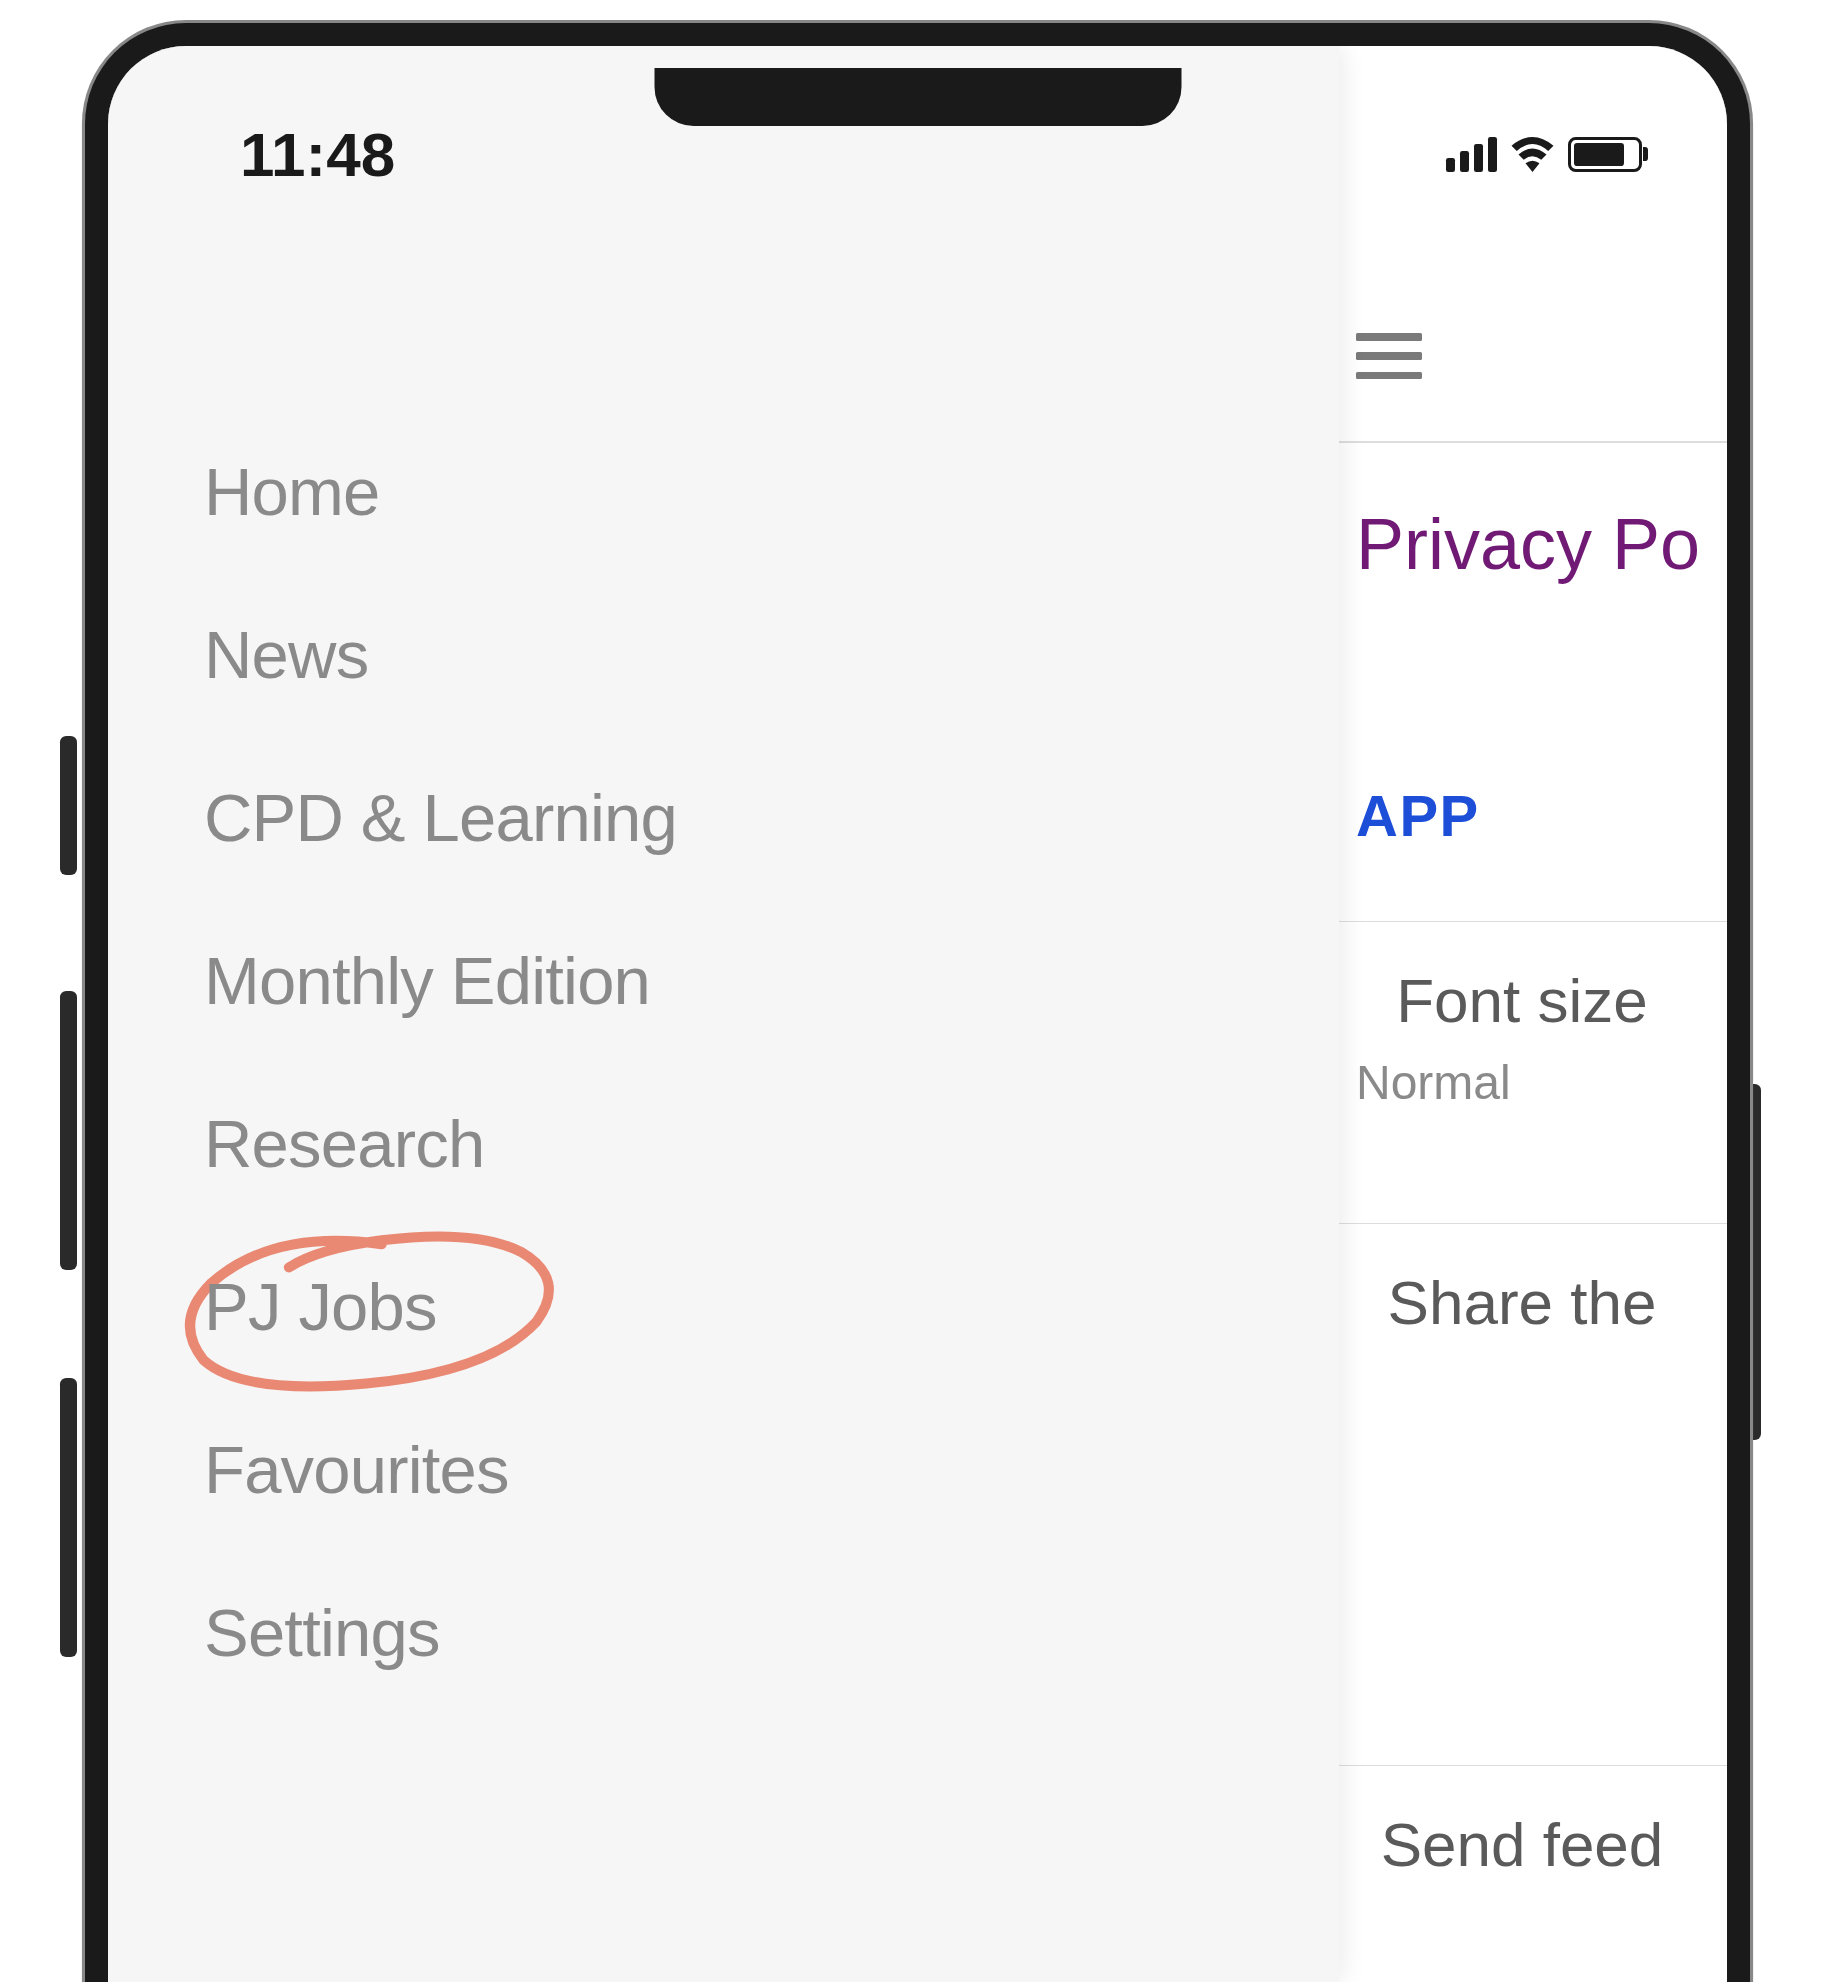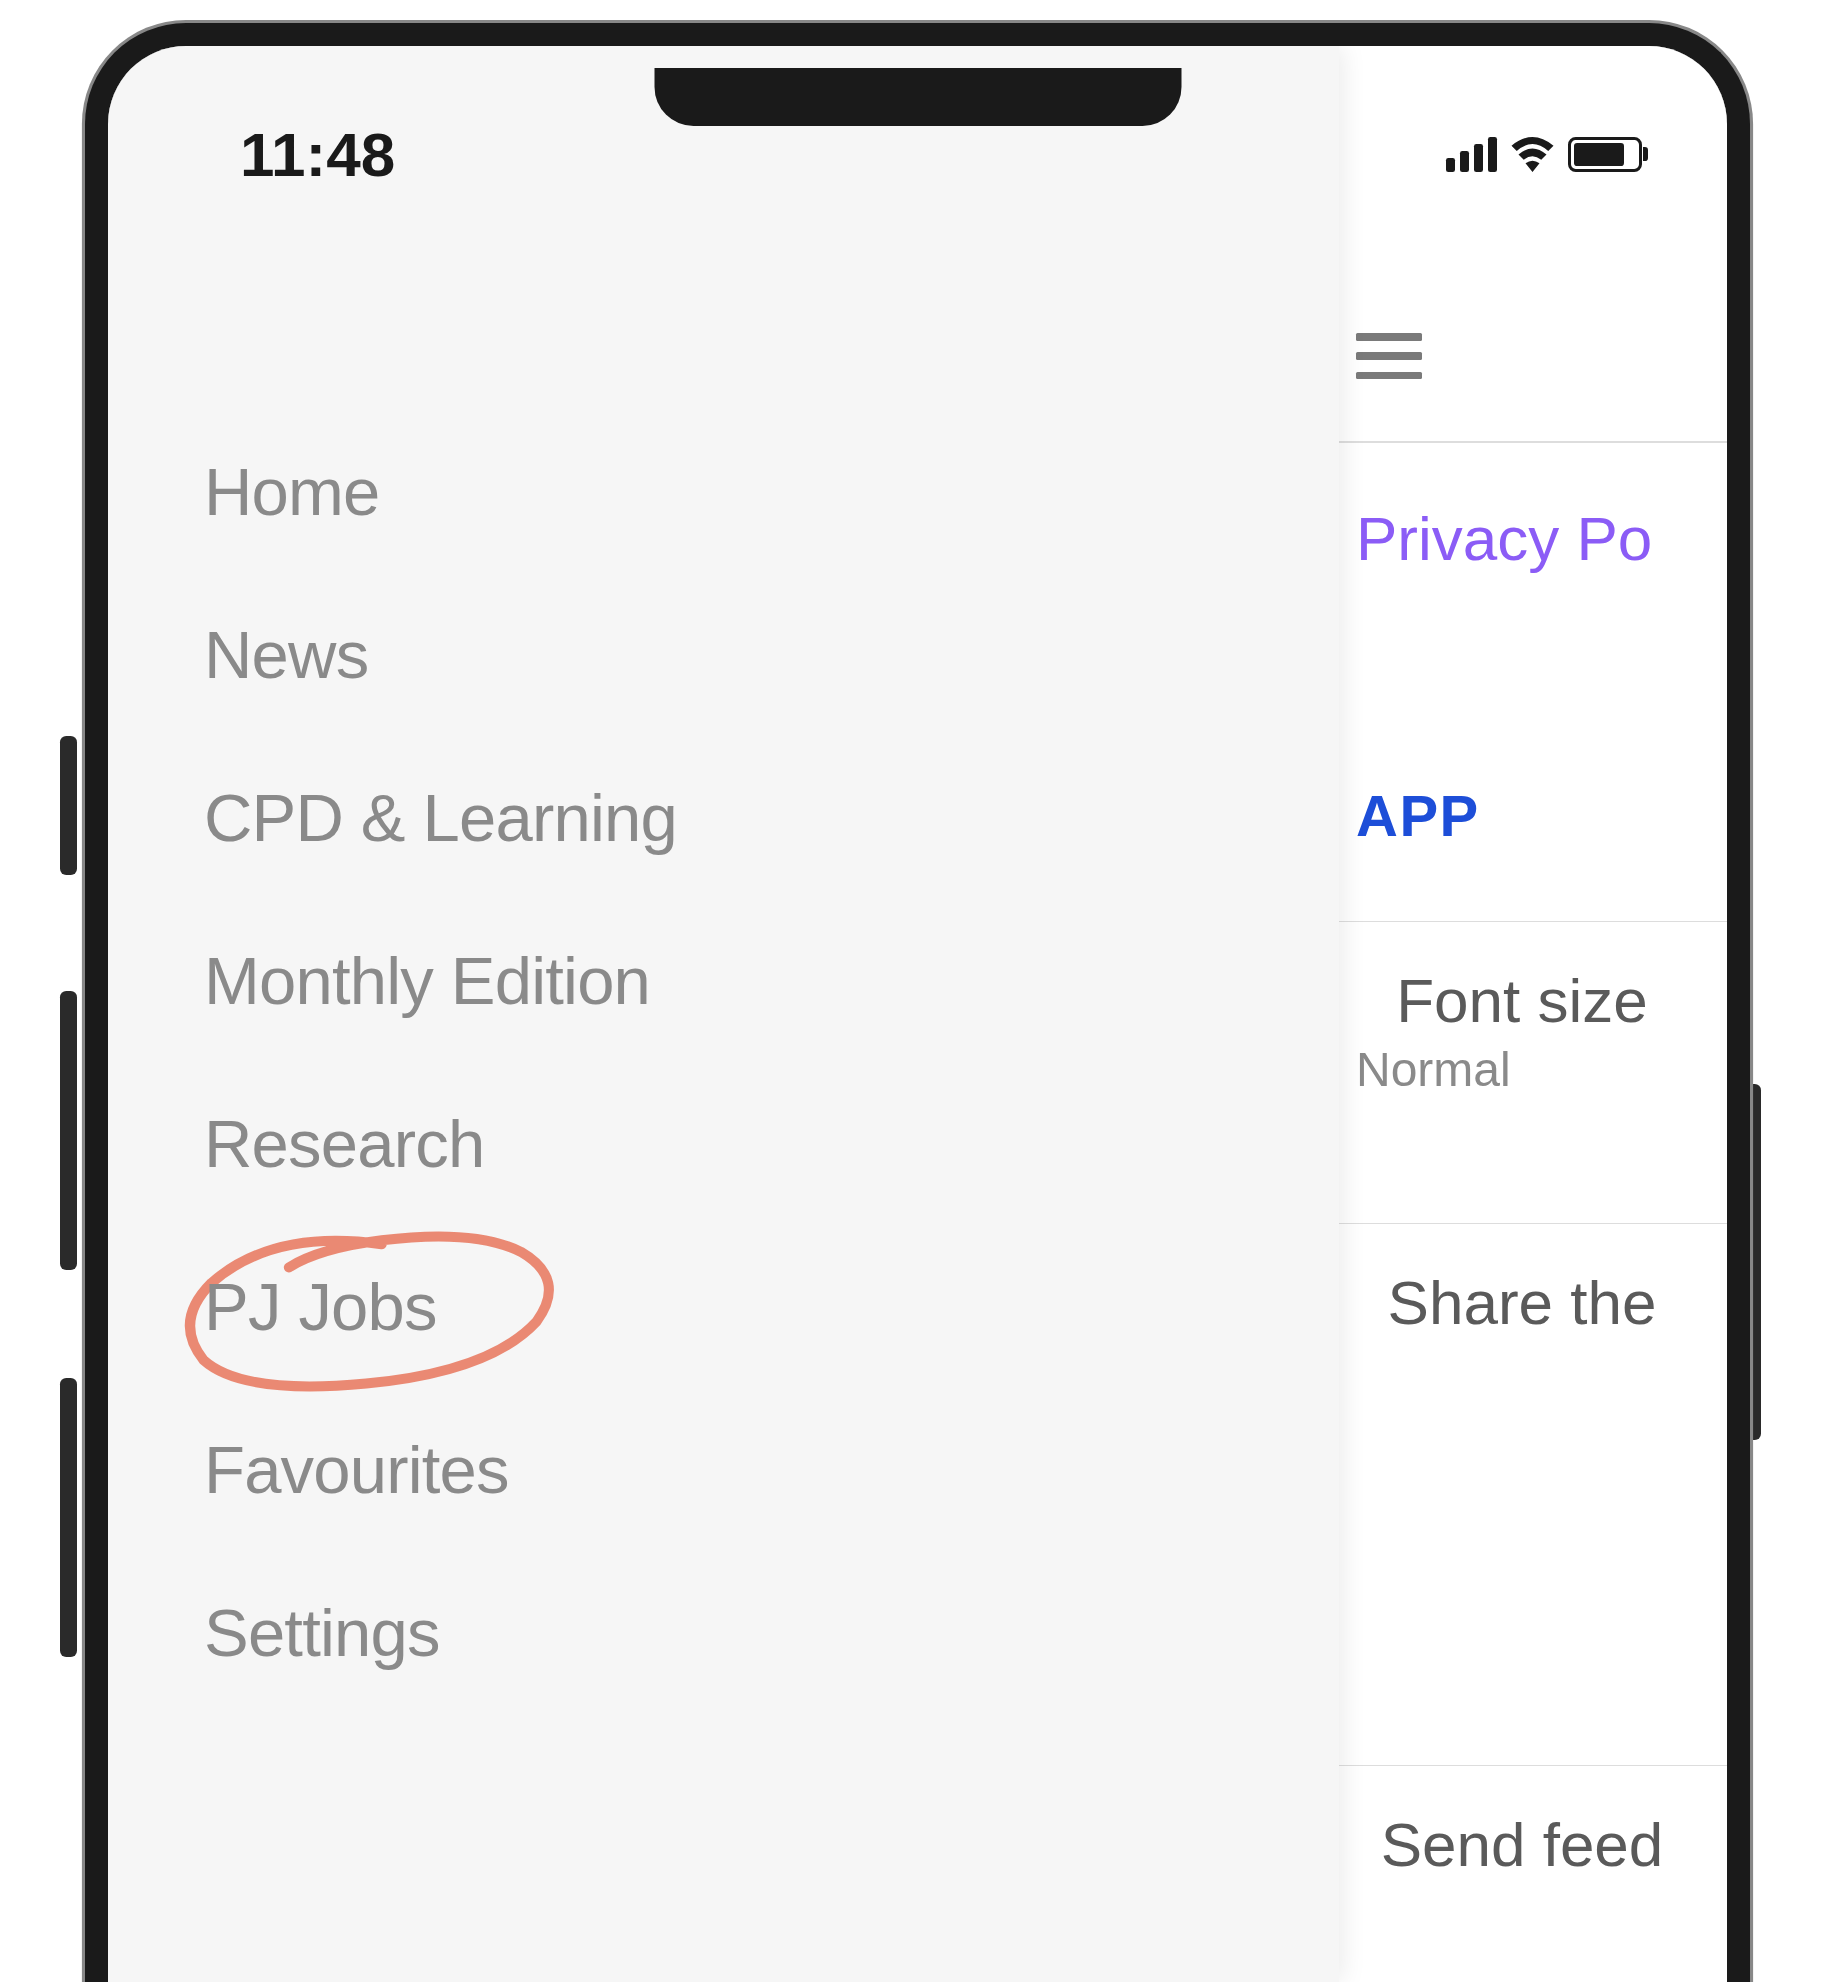--- a/index.html
+++ b/index.html
@@ -253,22 +253,22 @@
       left: 0;
       width: 100%;
       height: 1.5px;
       background: #dddddd;
     }
     
     .privacy-row {
       position: absolute;
       top: 457px;
       left: 39px;
-      font-size: 62px;
-      color: #8b5cf6;
+      font-size: 72px;
+      color: #701a75;
       white-space: nowrap;
     }
     
     .section-header {
       position: absolute;
       top: 736px;
       left: 39px;
       font-size: 58px;
       font-weight: 700;
       color: #1d4ed8;
@@ -302,21 +302,21 @@
     .settings-label {
       font-size: 62px;
       color: #5a5a5a;
       white-space: nowrap;
       text-align: center;
     }
     
     .settings-value {
       font-size: 48px;
       color: #8a8a8a;
-      margin-top: 6px;
+      margin-top: 19px;
     }
   </style>
 </head>
 <body>
 
 <div class="side-button left-1"></div>
 <div class="side-button left-2"></div>
 <div class="side-button left-3"></div>
 <div class="side-button right-1"></div>
 

